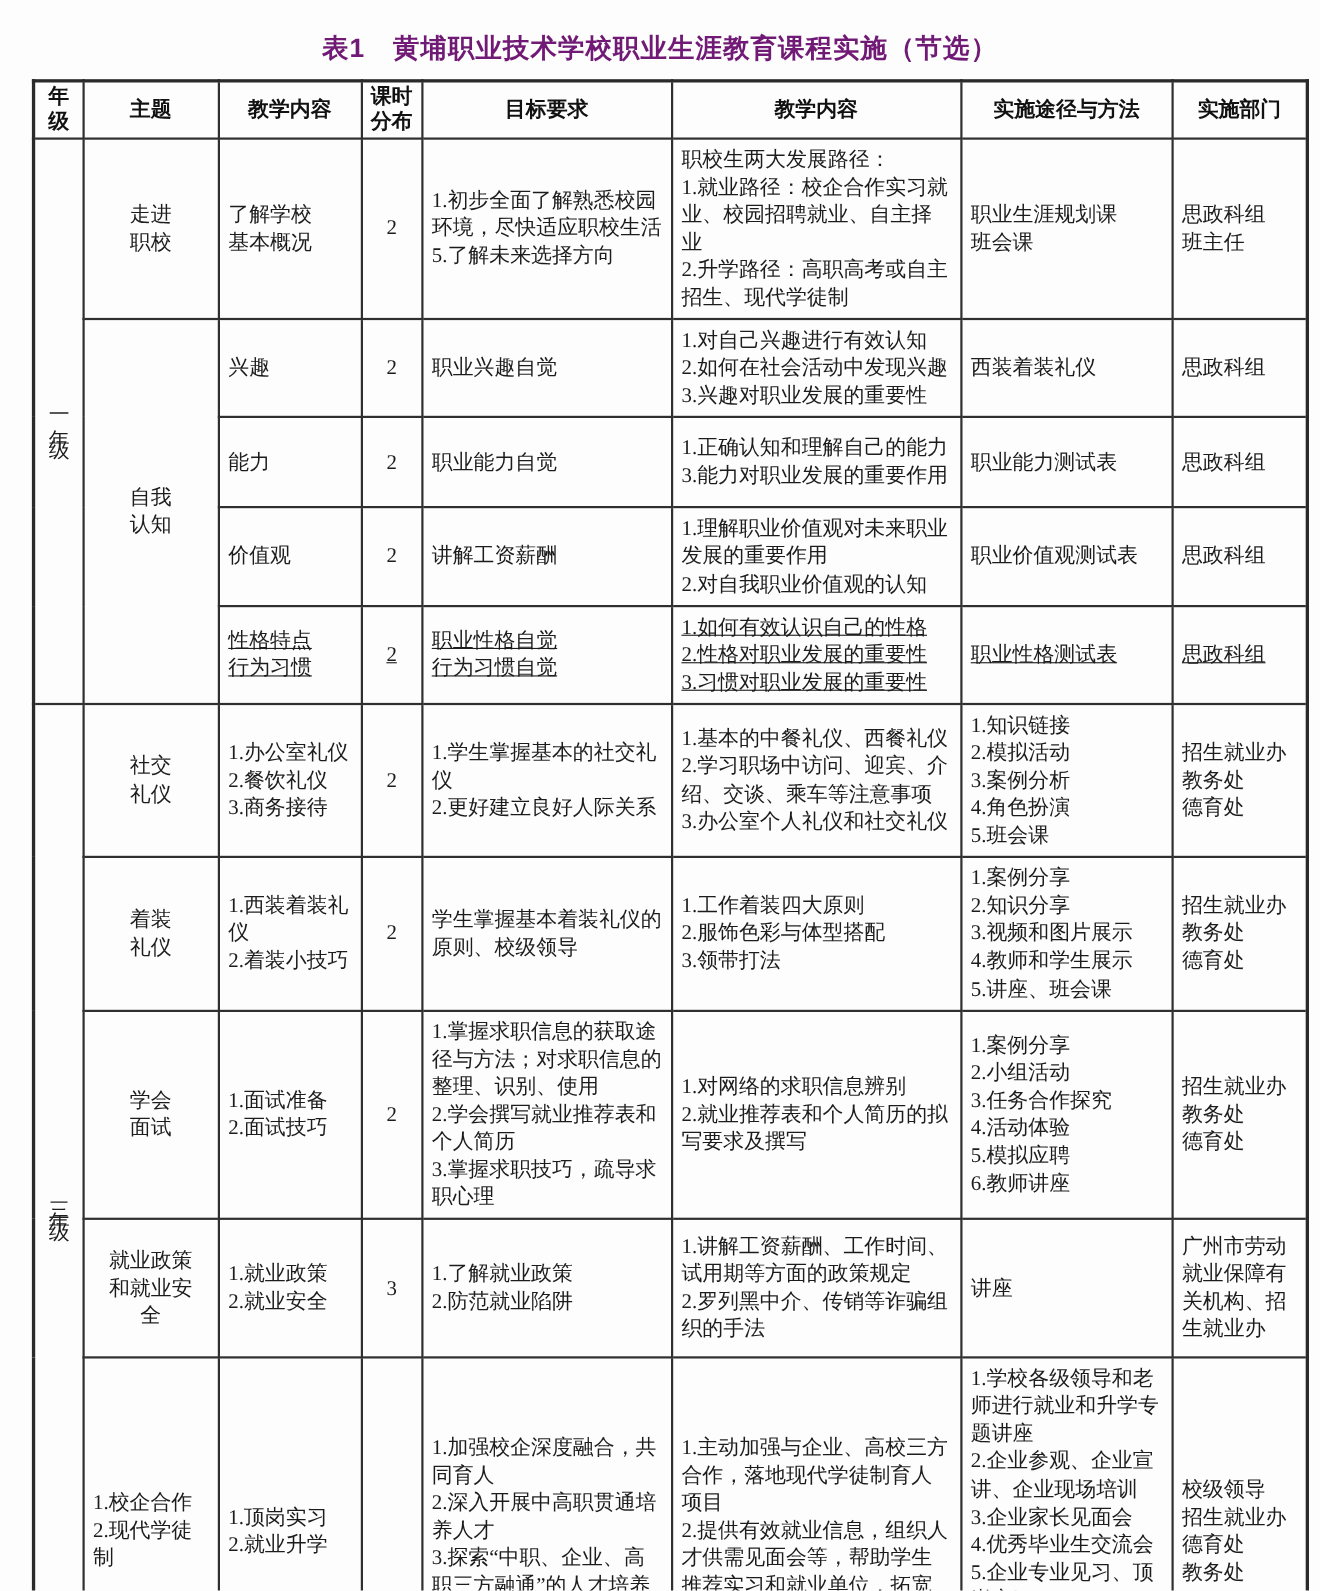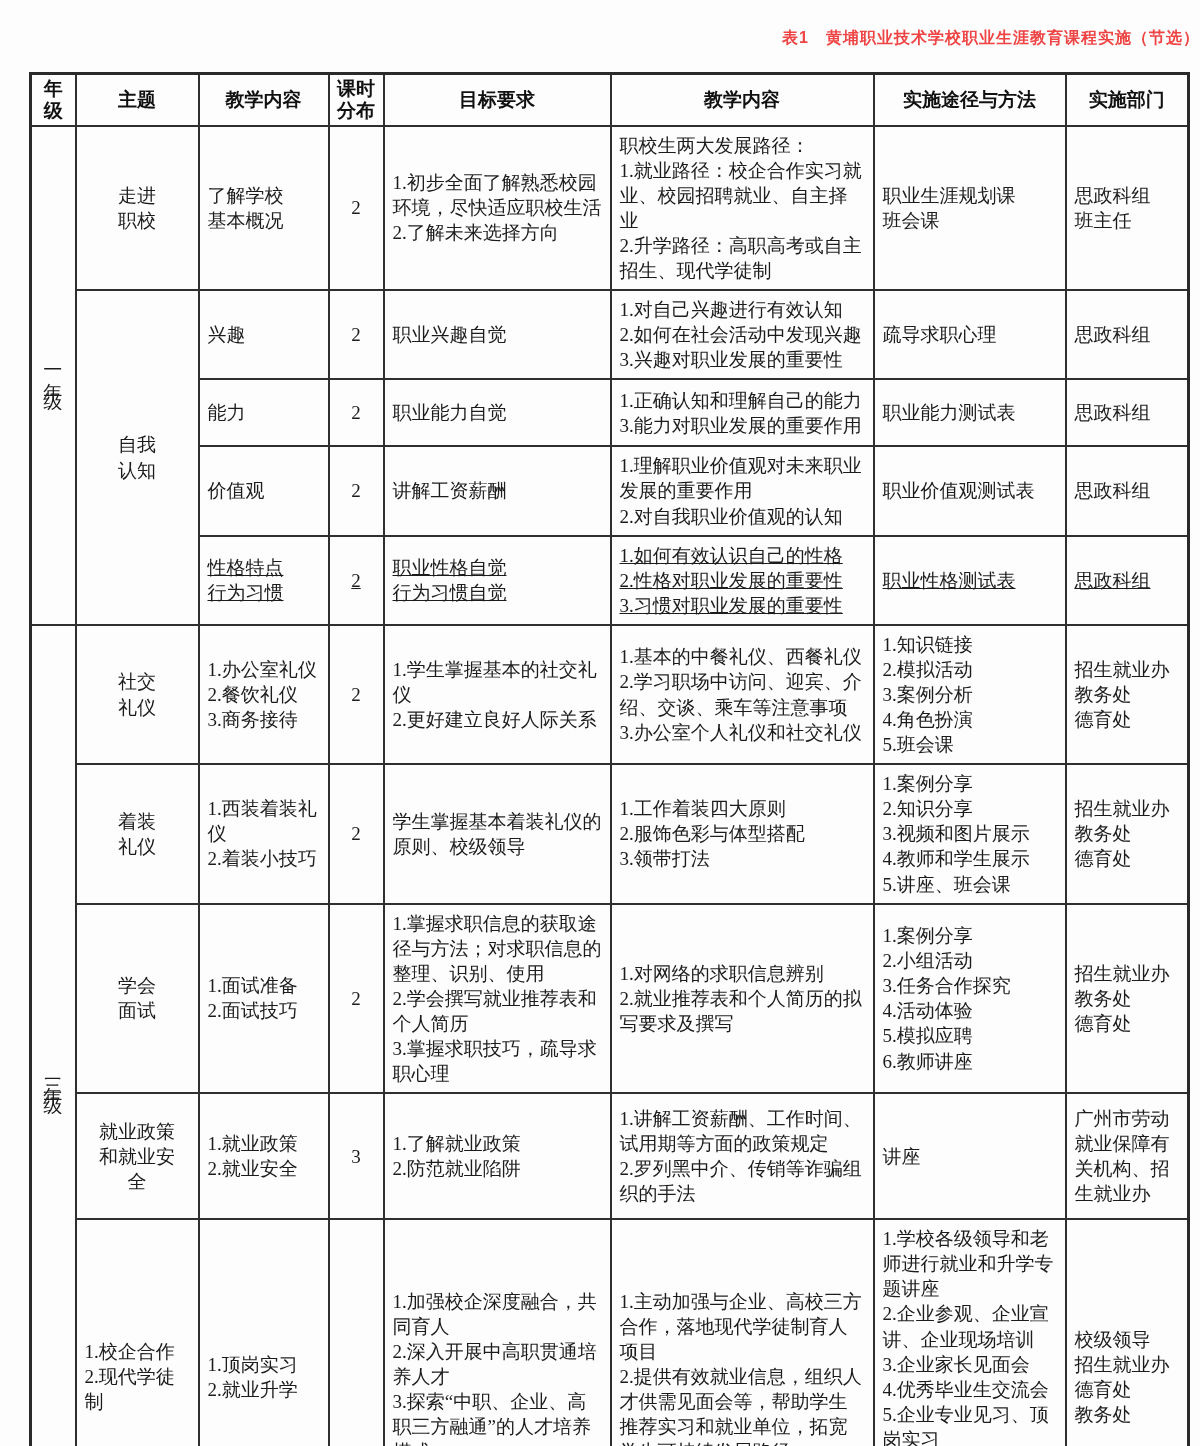--- a/index.html
+++ b/index.html
@@ -6,23 +6,23 @@
   body{
     width:1200px;height:1446px;
     background:#fdfdfd;
     color:#1c1c1c;
     font-family:"Liberation Serif","DejaVu Serif",serif;
     -webkit-font-smoothing:antialiased;
   }
   .page{position:relative;width:1200px;height:1446px;overflow:hidden;}
   .doc-title{
     position:absolute;top:28px;left:0;width:100%;
-    text-align:right;
+    text-align:center;
     font-family:"Liberation Sans","DejaVu Sans",sans-serif;
-    font-weight:bold;font-size:16px;color:#ef4444;
+    font-weight:bold;font-size:24px;color:#701a75;
     letter-spacing:1px;
   }
   table.course{
     position:absolute;top:72px;left:29px;
     border-collapse:collapse;table-layout:fixed;
     width:1158px;
     background:#fdfdfd;
     border:3px solid #2a2a2a;
   }
   col.c-grade{width:45px;}
@@ -52,21 +52,21 @@
   td.grade .vtext{
     display:inline-block;
     writing-mode:vertical-rl;
     text-orientation:upright;
     letter-spacing:9px;
     font-size:19px;
   }
   tr.h-hdr{height:45px;}
   tr.h0{height:131px;}
   tr.h1{height:85px;}
-  tr.h2{height:67px;}
+  tr.h2{height:82px;}
   tr.h3{height:88px;}
   tr.h4{height:78px;text-decoration:underline;}
   tr.h5{height:134px;}
   tr.h6{height:134px;}
   tr.h7{height:166px;}
   tr.h8{height:126px;padding-left:40px;}
   tr.h9{height:308px;}
 </style>
 </head>
 <body>
@@ -101,39 +101,39 @@
     </thead>
     <tbody>
       <tr class="h0">
         <td class="grade" rowspan="5"><span class="vtext">一年级</span></td>
         <td class="center">走进
 职校</td>
         <td>了解学校
 基本概况</td>
         <td class="center">2</td>
         <td>1.初步全面了解熟悉校园环境，尽快适应职校生活
-2.了解未来选择方向</td>
+5.了解未来选择方向</td>
         <td>职校生两大发展路径：
 1.就业路径：校企合作实习就业、校园招聘就业、自主择业
 2.升学路径：高职高考或自主招生、现代学徒制</td>
         <td>职业生涯规划课
 班会课</td>
         <td>思政科组
 班主任</td>
       </tr>
       <tr class="h1">
         <td class="center" rowspan="4">自我
 认知</td>
         <td>兴趣</td>
         <td class="center">2</td>
         <td>职业兴趣自觉</td>
         <td>1.对自己兴趣进行有效认知
 2.如何在社会活动中发现兴趣
 3.兴趣对职业发展的重要性</td>
-        <td>疏导求职心理</td>
+        <td>西装着装礼仪</td>
         <td>思政科组</td>
       </tr>
       <tr class="h2">
         <td>能力</td>
         <td class="center">2</td>
         <td>职业能力自觉</td>
         <td>1.正确认知和理解自己的能力
 3.能力对职业发展的重要作用</td>
         <td>职业能力测试表</td>
         <td>思政科组</td>

